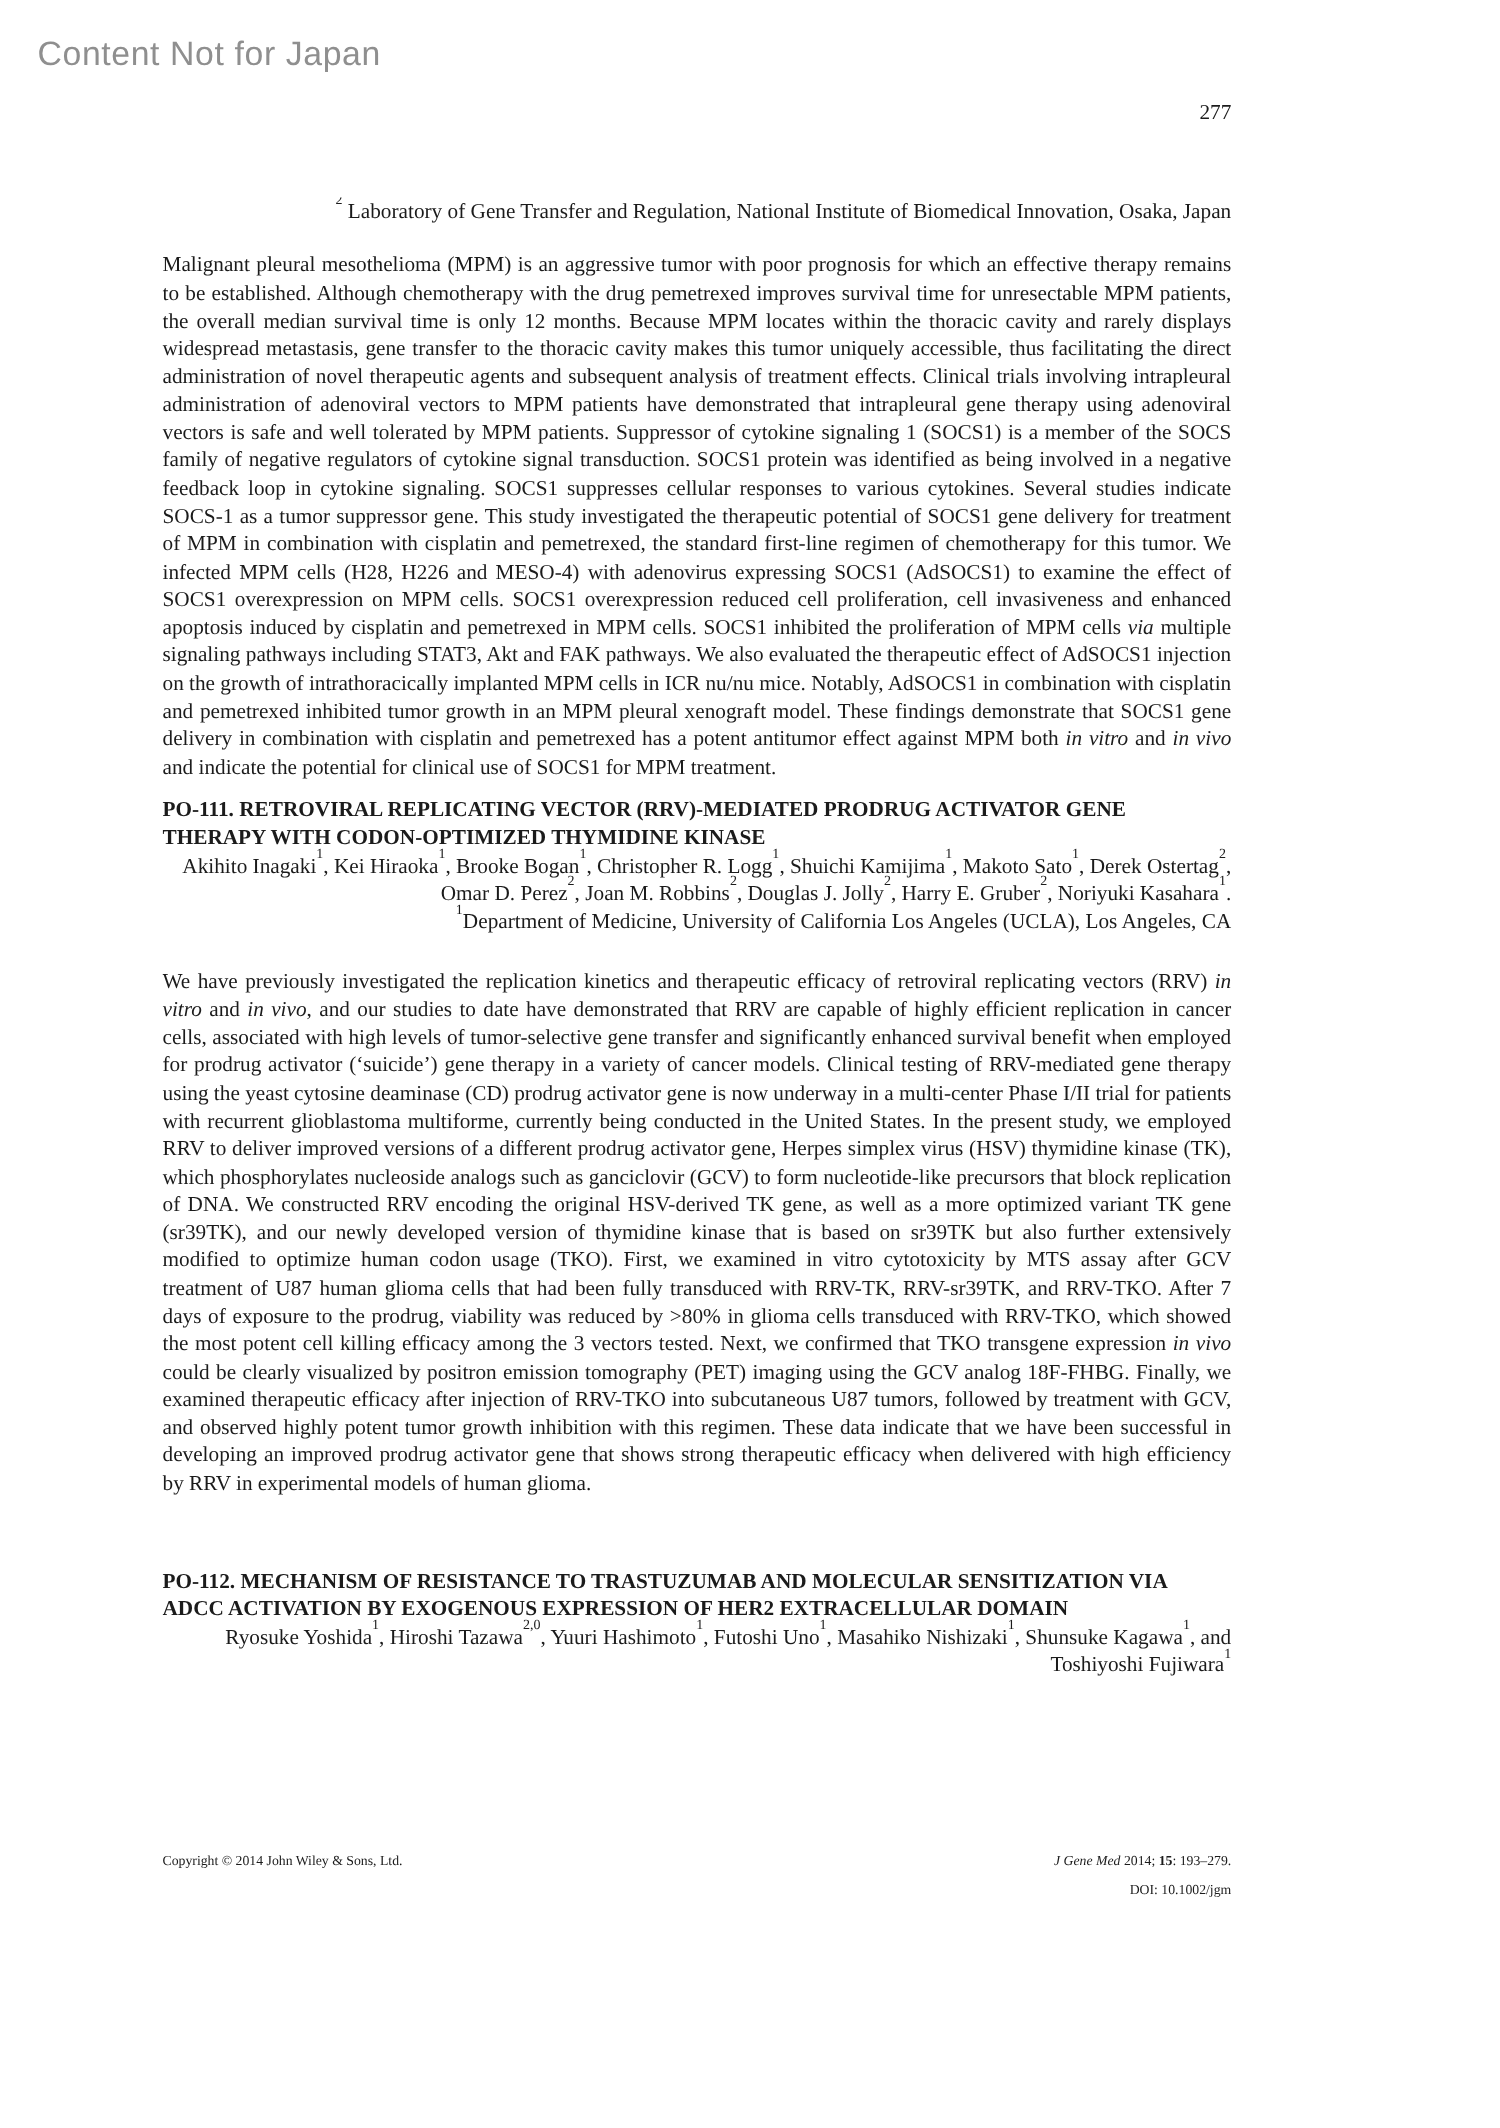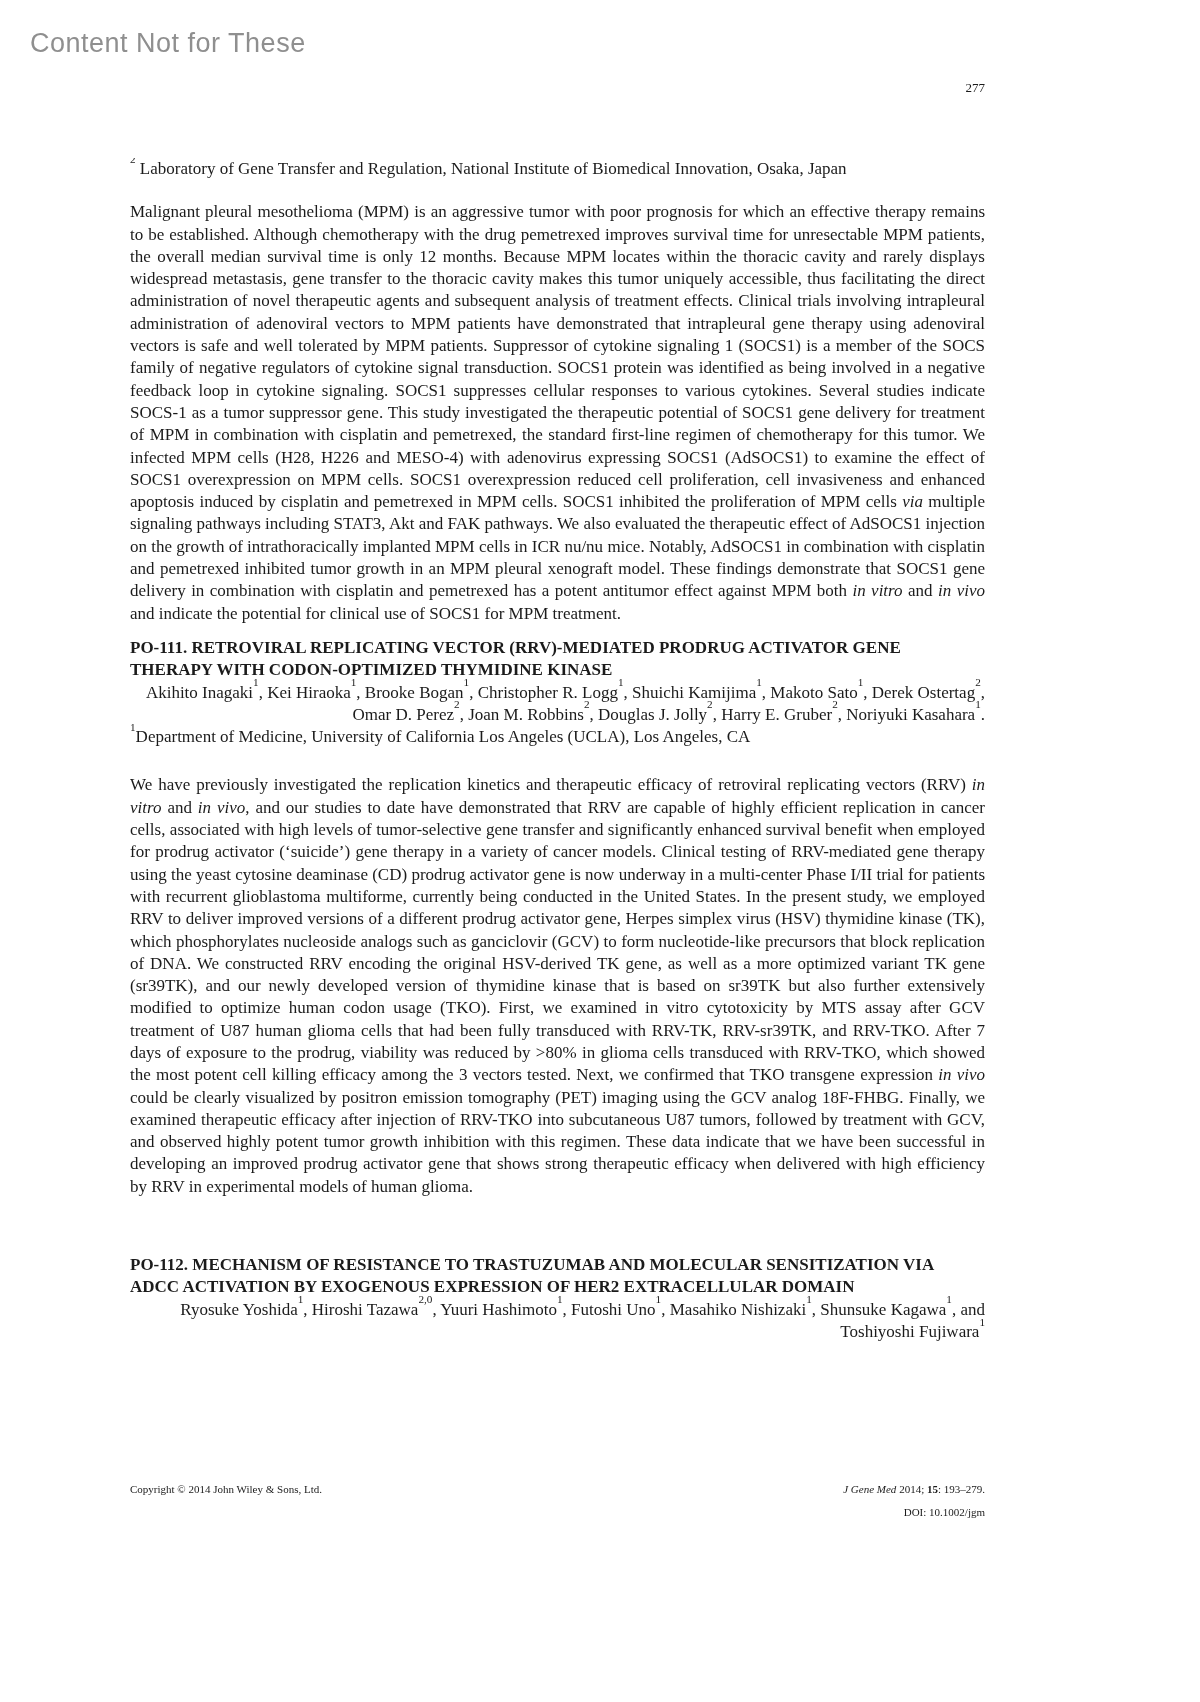--- a/index.html
+++ b/index.html
@@ -23,33 +23,33 @@
     font-weight: 400;
     color: #8f8f8f;
     letter-spacing: 0.5px;
   }
   .page-number {
     position: absolute;
     top: 80px;
     left: 130px;
     width: 855px;
     text-align: right;
-    font-size: 13px;
+    font-size: 17px;
   }
   .content {
     position: absolute;
     top: 158px;
     left: 130px;
     width: 855px;
     max-height: 1290px;
     overflow: hidden;
     font-size: 17px;
     line-height: 22.3px;
   }
-  .affil { text-align: left; }
+  .affil { text-align: right; }
   .body-par { text-align: justify; margin-top: 21px; }
   .heading {
     font-size: 17px;
     line-height: 22.3px;
     font-weight: bold;
     margin-top: 12px;
     text-align: left;
   }
   .authors { text-align: right; }
   .spaced { margin-top: 26px; }
@@ -68,21 +68,21 @@
   .ref-block { text-align: right; }
   sup { font-size: 0.66em; line-height: 0; position: relative; top: -0.42em; }
   .it { font-style: italic; }
   .bd { font-weight: bold; }
 </style>
 </head>
 <body>
 
 <div class="page">
 
-  <div class="watermark">Content Not for These</div>
+  <div class="watermark">Content Not for Japan</div>
 
   <div class="page-number">277</div>
 
   <div class="content">
 
     <p class="affil"><sup>2</sup> Laboratory of Gene Transfer and Regulation, National Institute of Biomedical Innovation, Osaka, Japan</p>
 
     <p class="body-par">Malignant pleural mesothelioma (MPM) is an aggressive tumor with poor prognosis for which an effective therapy remains to be established. Although chemotherapy with the drug pemetrexed improves survival time for unresectable MPM patients, the overall median survival time is only 12 months. Because MPM locates within the thoracic cavity and rarely displays widespread metastasis, gene transfer to the thoracic cavity makes this tumor uniquely accessible, thus facilitating the direct administration of novel therapeutic agents and subsequent analysis of treatment effects. Clinical trials involving intrapleural administration of adenoviral vectors to MPM patients have demonstrated that intrapleural gene therapy using adenoviral vectors is safe and well tolerated by MPM patients. Suppressor of cytokine signaling 1 (SOCS1) is a member of the SOCS family of negative regulators of cytokine signal transduction. SOCS1 protein was identified as being involved in a negative feedback loop in cytokine signaling. SOCS1 suppresses cellular responses to various cytokines. Several studies indicate SOCS-1 as a tumor suppressor gene. This study investigated the therapeutic potential of SOCS1 gene delivery for treatment of MPM in combination with cisplatin and pemetrexed, the standard first-line regimen of chemotherapy for this tumor. We infected MPM cells (H28, H226 and MESO-4) with adenovirus expressing SOCS1 (AdSOCS1) to examine the effect of SOCS1 overexpression on MPM cells. SOCS1 overexpression reduced cell proliferation, cell invasiveness and enhanced apoptosis induced by cisplatin and pemetrexed in MPM cells. SOCS1 inhibited the proliferation of MPM cells <span class="it">via</span> multiple signaling pathways including STAT3, Akt and FAK pathways. We also evaluated the therapeutic effect of AdSOCS1 injection on the growth of intrathoracically implanted MPM cells in ICR nu/nu mice. Notably, AdSOCS1 in combination with cisplatin and pemetrexed inhibited tumor growth in an MPM pleural xenograft model. These findings demonstrate that SOCS1 gene delivery in combination with cisplatin and pemetrexed has a potent antitumor effect against MPM both <span class="it">in vitro</span> and <span class="it">in vivo</span> and indicate the potential for clinical use of SOCS1 for MPM treatment.</p>
 
     <h2 class="heading">PO-111. RETROVIRAL REPLICATING VECTOR (RRV)-MEDIATED PRODRUG ACTIVATOR GENE THERAPY WITH CODON-OPTIMIZED THYMIDINE KINASE</h2>

